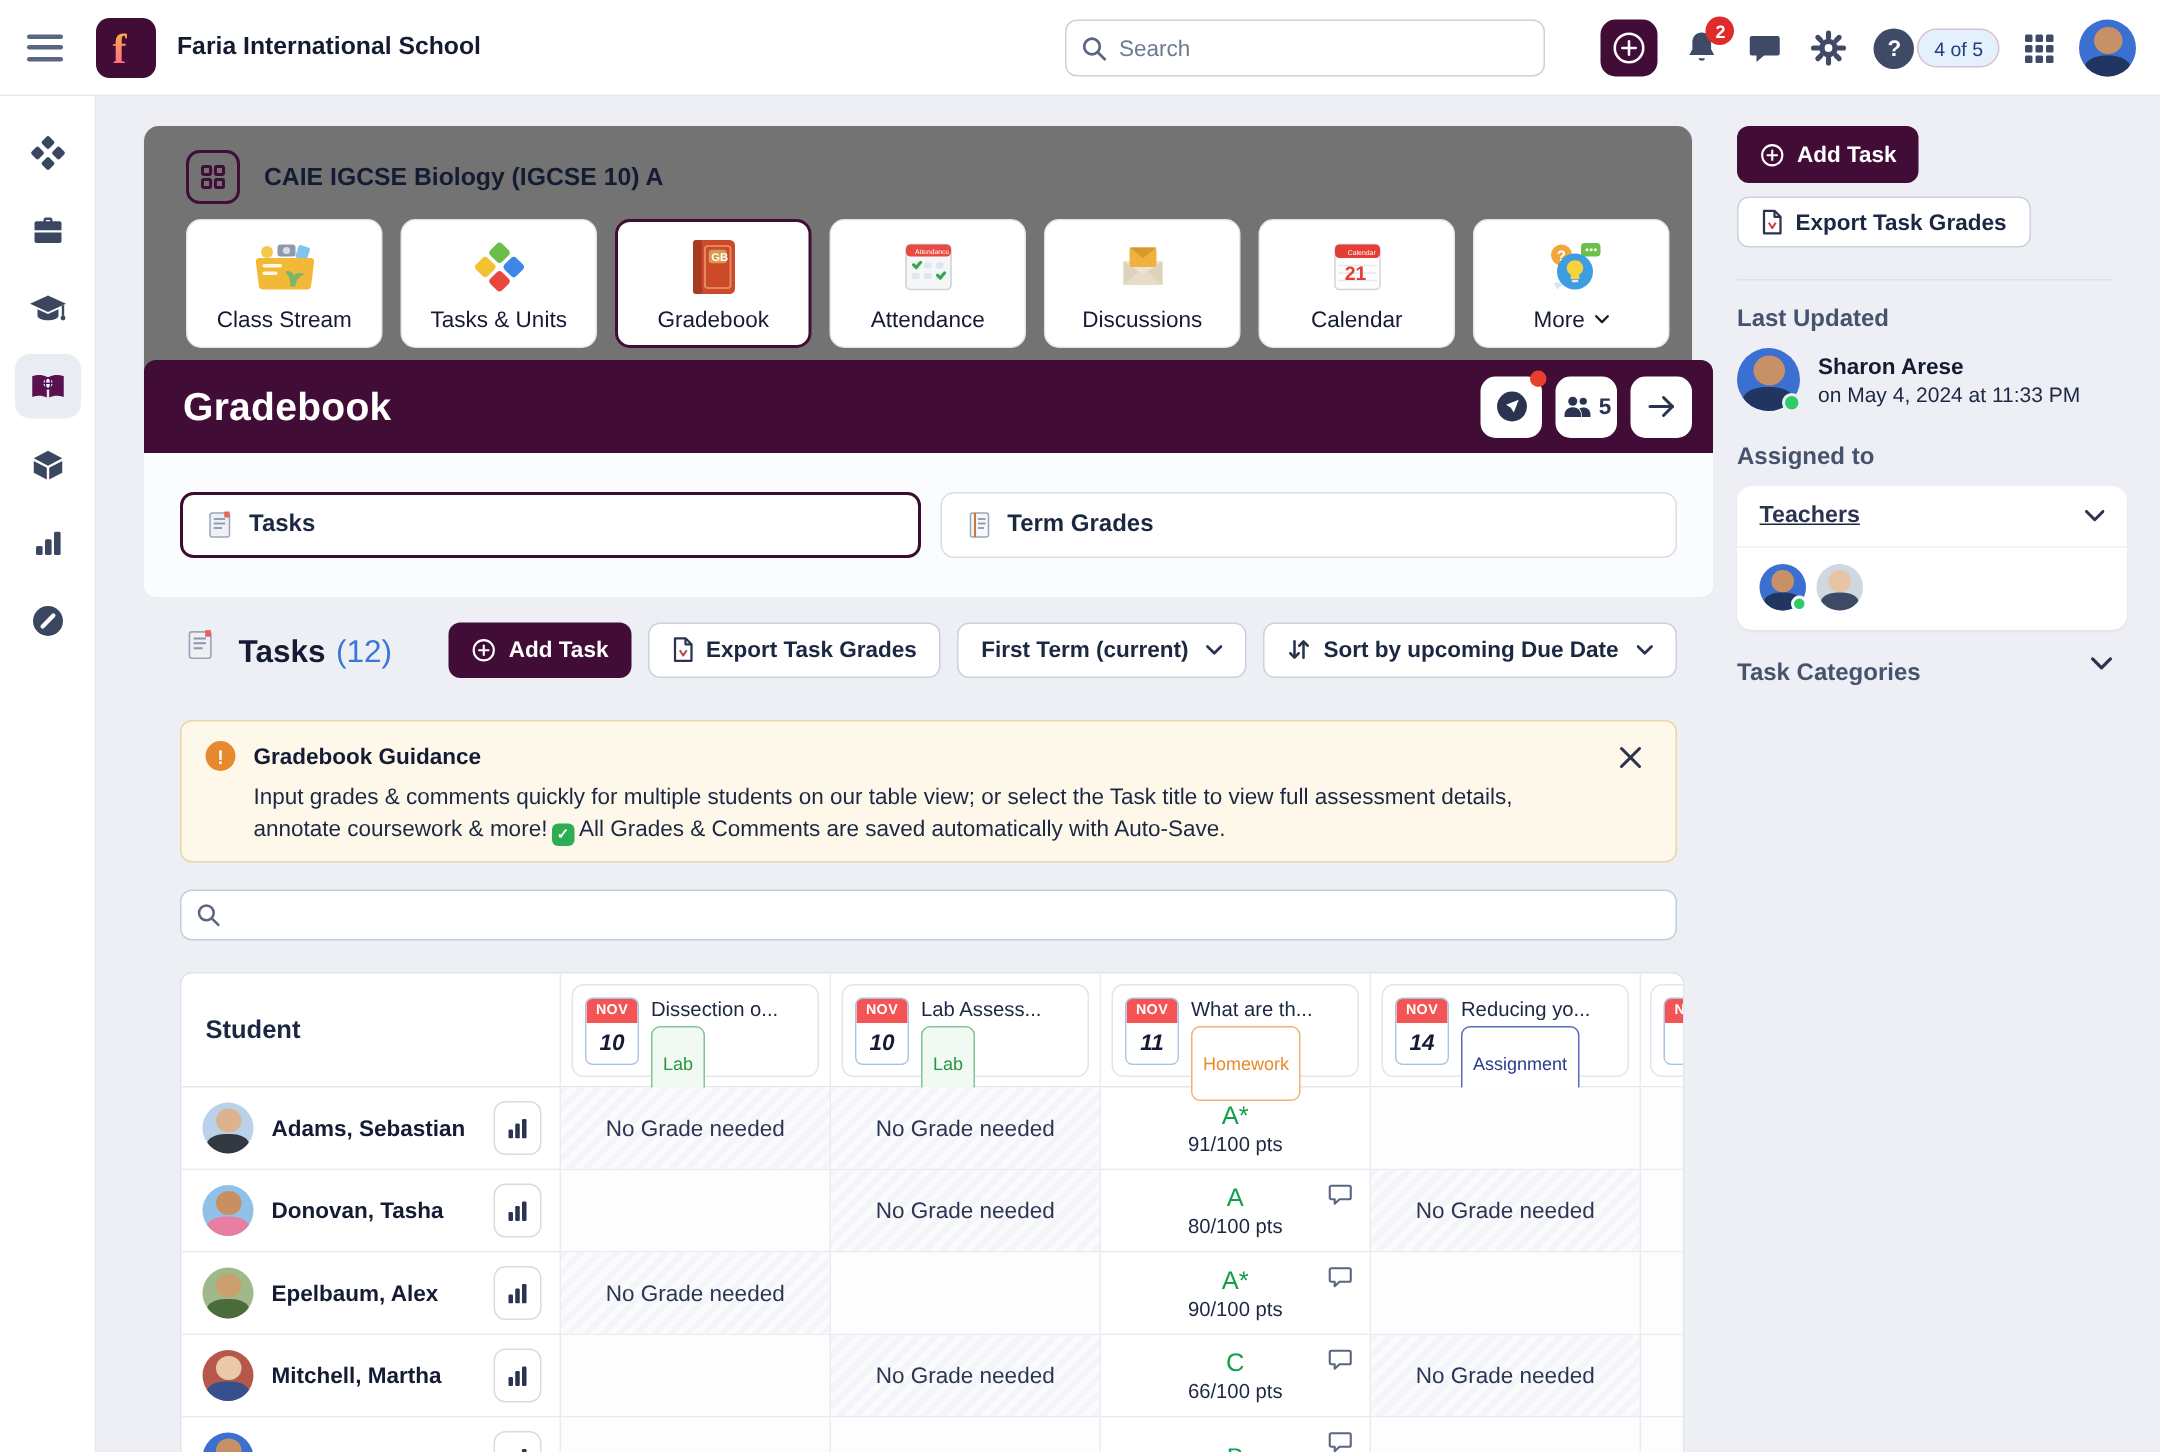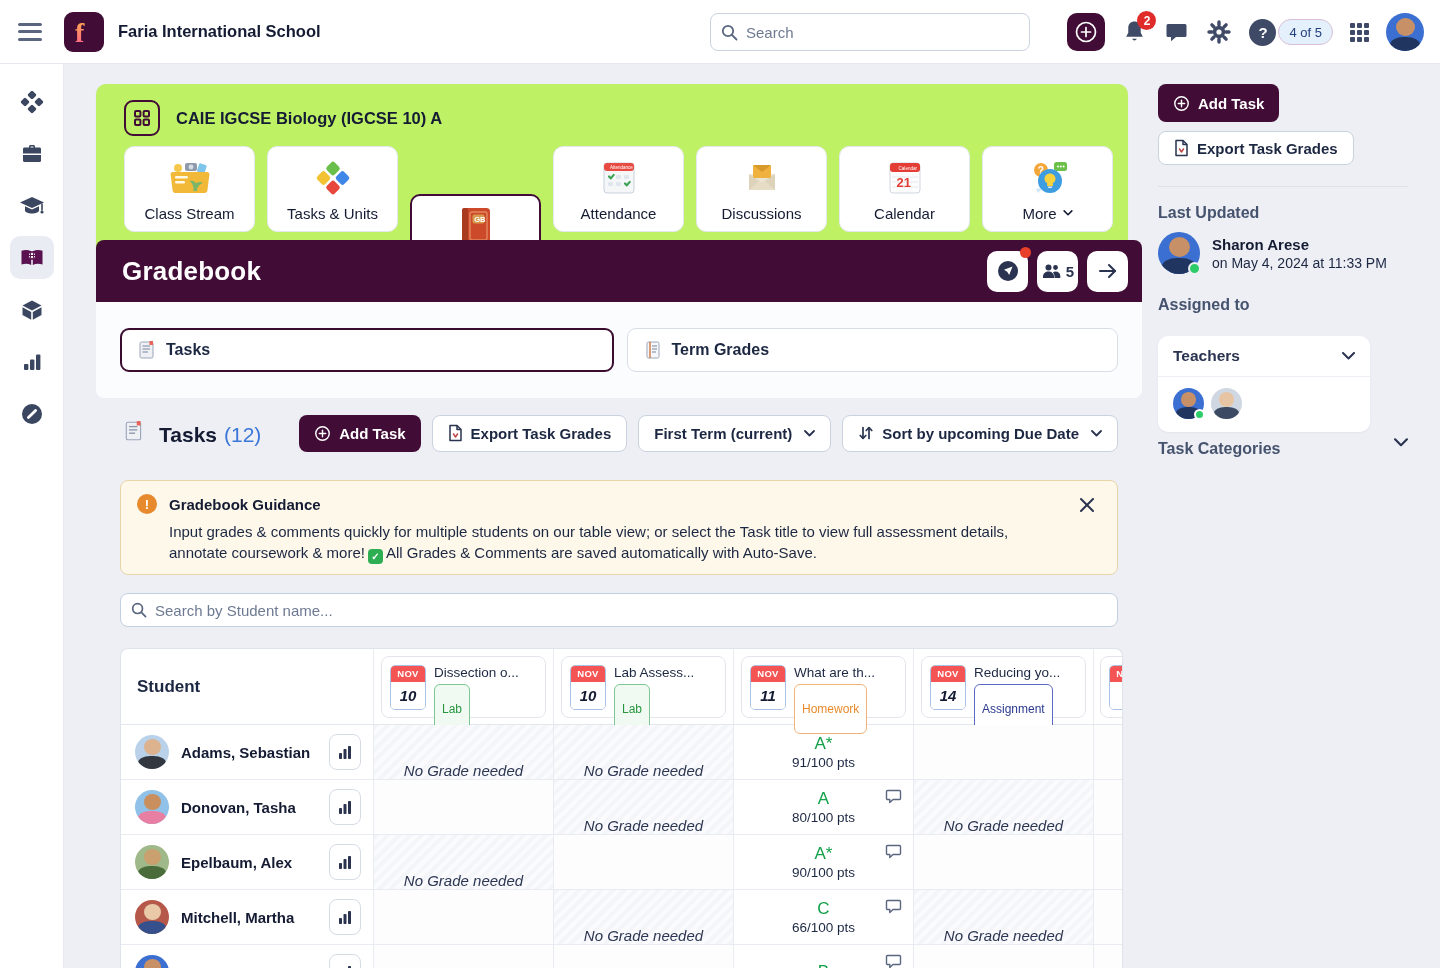--- a/index.html
+++ b/index.html
@@ -30,27 +30,27 @@
   .av-a3{background:#9fb98a;} .av-a3::before{background:#caa06e;} .av-a3::after{background:#4a6b3a;}
   .av-a4{background:#b5584a;} .av-a4::before{background:#e9c9a8;} .av-a4::after{background:#35508c;}
   .av-t2{background:#cfd8e2;} .av-t2::before{background:#e7c4a4;} .av-t2::after{background:#3c4a63;}
 
   
   .left-nav { position:absolute; top:64px; left:0; width:64px; height:904px; background:#fff; border-right:1px solid #e6e9f0; z-index:20; display:flex; flex-direction:column; align-items:center; padding-top:16px; gap:9px; }
   .nav-item { width:44px; height:43px; border-radius:10px; display:flex; align-items:center; justify-content:center; cursor:pointer; }
   .nav-item.sel { background:#e9ecf2; }
 
   
-  .class-card { position:absolute; left:96px; top:84px; width:1032px; height:184px; background:#bef264; border-radius:10px 10px 0 0; box-shadow:0 1px 2px rgba(20,30,60,.06); z-index:5; }
+  .class-card { position:absolute; left:96px; top:84px; width:1032px; height:184px; background:#737373; border-radius:10px 10px 0 0; box-shadow:0 1px 2px rgba(20,30,60,.06); z-index:5; }
   .cc-head { display:flex; align-items:center; padding:16px 0 0 28px; gap:16px; }
   .cc-gridbox { width:36px; height:36px; border:2px solid #410d36; border-radius:9px; display:flex; align-items:center; justify-content:center; }
   .cc-title { font-size:16.5px; font-weight:bold; color:#141b33; }
   .cc-tabs { display:flex; gap:12px; padding:10px 0 0 28px; }
   .tab-card { width:131px; height:86px; background:#fff; border:1px solid #e3e7ee; border-radius:10px; display:flex; flex-direction:column; align-items:center; justify-content:center; gap:6px; cursor:pointer; }
-  .tab-card.sel { border:2px solid #410d36;margin-top:48px; }
+  .tab-card.sel { border:2px solid #410d36; }
   .tab-card .tlabel { font-size:15px; color:#141b33; display:flex; align-items:center; gap:6px; }
   .tab-ic { height:42px; display:flex; align-items:center; justify-content:center; }
 
   .gb-bar { position:absolute; left:96px; top:240px; width:1046px; height:62px; background:#410d36; border-radius:8px 8px 0 0; z-index:6; display:flex; align-items:center; }
   .gb-title { color:#fff; font-size:26px; font-weight:bold; margin-left:26px; letter-spacing:.2px; }
   .gb-actions { margin-left:auto; margin-right:14px; display:flex; gap:9px; }
   .gb-act { position:relative; width:41px; height:41px; background:#fff; border-radius:10px; display:flex; align-items:center; justify-content:center; cursor:pointer; font-weight:bold; color:#2a3350; }
   .gb-act .reddot { position:absolute; top:-4px; right:-3px; width:11px; height:11px; border-radius:50%; background:#e8402a; }
   .gb-act .cnt { font-size:15px; font-weight:bold; margin-left:3px; }
 
@@ -96,40 +96,40 @@
   .th-right { display:flex; flex-direction:column; gap:4px; min-width:0; }
   .th-title { font-size:13.5px; color:#1c2742; white-space:nowrap; overflow:hidden; }
   .cat-badge { font-size:12px; border-radius:6px; padding:17px 7px; align-self:flex-start; border:1px solid; background:#fff; white-space:nowrap; }
   .cat-green { color:#27963f; border-color:#7ec693; background:#f0faf2; }
   .cat-orange { color:#e98a2b; border-color:#f0b477; }
   .cat-navy { color:#2b3a8f; border-color:#5b6ac0; }
   .trow { height:55px; border-bottom:1px solid #e8ebf1; }
   .trow .col-stud { display:flex; align-items:center; padding:0 12px 0 14px; gap:12px; }
   .s-name { font-size:15px; font-weight:bold; color:#141b33; white-space:nowrap; }
   .chart-btn { margin-left:auto; width:32px; height:36px; border:1px solid #d6dce5; border-radius:8px; background:#fff; display:flex; align-items:center; justify-content:center; cursor:pointer; flex:none; }
-  .cell-nograde { background:repeating-linear-gradient(135deg,#f4f5f8 0 4px,#fbfbfd 4px 8px); display:flex; align-items:flex-end; justify-content:center; font-size:15px; color:#2c3652;font-style:italic; }
+  .cell-nograde { background:repeating-linear-gradient(135deg,#f4f5f8 0 4px,#fbfbfd 4px 8px); display:flex; align-items:center; justify-content:center; font-size:15px; color:#2c3652; }
   .cell-empty { background:#fdfdfe; }
   .cell-grade { display:flex; flex-direction:column; align-items:center; justify-content:center; gap:1px; }
   .gr-letter { font-size:17px; color:#13a04a; }
   .gr-pts { font-size:13.5px; color:#1c2742; }
   .cmt { position:absolute; top:9px; right:11px; }
 
   
   .right-panel { position:absolute; left:1158px; top:64px; width:282px; height:904px; }
   .rp-addtask { position:absolute; left:0; top:20px; }
   .rp-export { position:absolute; left:0; top:67px; height:34px; }
   .rp-div { position:absolute; left:0; top:122px; width:250px; height:1px; background:#dde1e8; }
   .rp-h { font-size:16px; font-weight:bold; color:#46536e; position:absolute; left:0; }
   .rp-updated { top:140px; }
   .rp-profile { position:absolute; left:0; top:168px; display:flex; gap:12px; align-items:center; }
   .g-dot { position:absolute; right:-1px; bottom:-1px; width:13px; height:13px; border-radius:50%; background:#2ecc68; border:2px solid #edeff4; }
   .rp-pname { font-size:15px; font-weight:bold; color:#141b33; }
   .rp-pdate { font-size:14px; color:#1c2742; margin-top:2px; }
   .rp-assigned { top:232px; }
-  .teachers-card { position:absolute; left:0; top:272px; width:212px; background:#fff; border-radius:10px; box-shadow:0 1px 2px rgba(20,30,60,.05); }
+  .teachers-card { position:absolute; left:0; top:260px; width:260px; background:#fff; border-radius:10px; box-shadow:0 1px 2px rgba(20,30,60,.05);text-decoration:underline; }
   .tc-row1 { display:flex; align-items:center; justify-content:space-between; padding:11px 15px; border-bottom:1px solid #eceff3; font-size:15.5px; font-weight:bold; color:#2a3350; cursor:pointer; }
   .tc-row2 { display:flex; gap:7px; padding:11px 15px 13px; }
   .rp-cats { top:376px; }
   .rp-cats-chev { position:absolute; left:236px; top:374px; cursor:pointer; }
 
   svg { display:block; }
 </style>
 </head>
 <body>
 
@@ -559,21 +559,20 @@
         <line x1="14" y1="2" x2="2" y2="14" stroke="#2a3350" stroke-width="2" stroke-linecap="round"></line>
       </svg>
   </div>
 </div>
 
 <div class="stud-search">
   <svg width="16" height="16" viewBox="0 0 17 17">
       <circle cx="7" cy="7" r="5.2" fill="none" stroke="#5a6680" stroke-width="1.8"></circle>
       <line x1="11" y1="11" x2="15.5" y2="15.5" stroke="#5a6680" stroke-width="1.8" stroke-linecap="round"></line>
     </svg>
-  <input placeholder="Search by Student name..." style="">
 </div>
 
 <div class="gtable">
   <div class="g-row thead" id="table-head">
     <div class="g-cell col-stud">Student</div>
   <div class="g-cell col-task">
         <div class="task-head-card">
           <div class="cal-chip">
             <div class="mo">NOV</div>
             <div class="dy">10</div>

